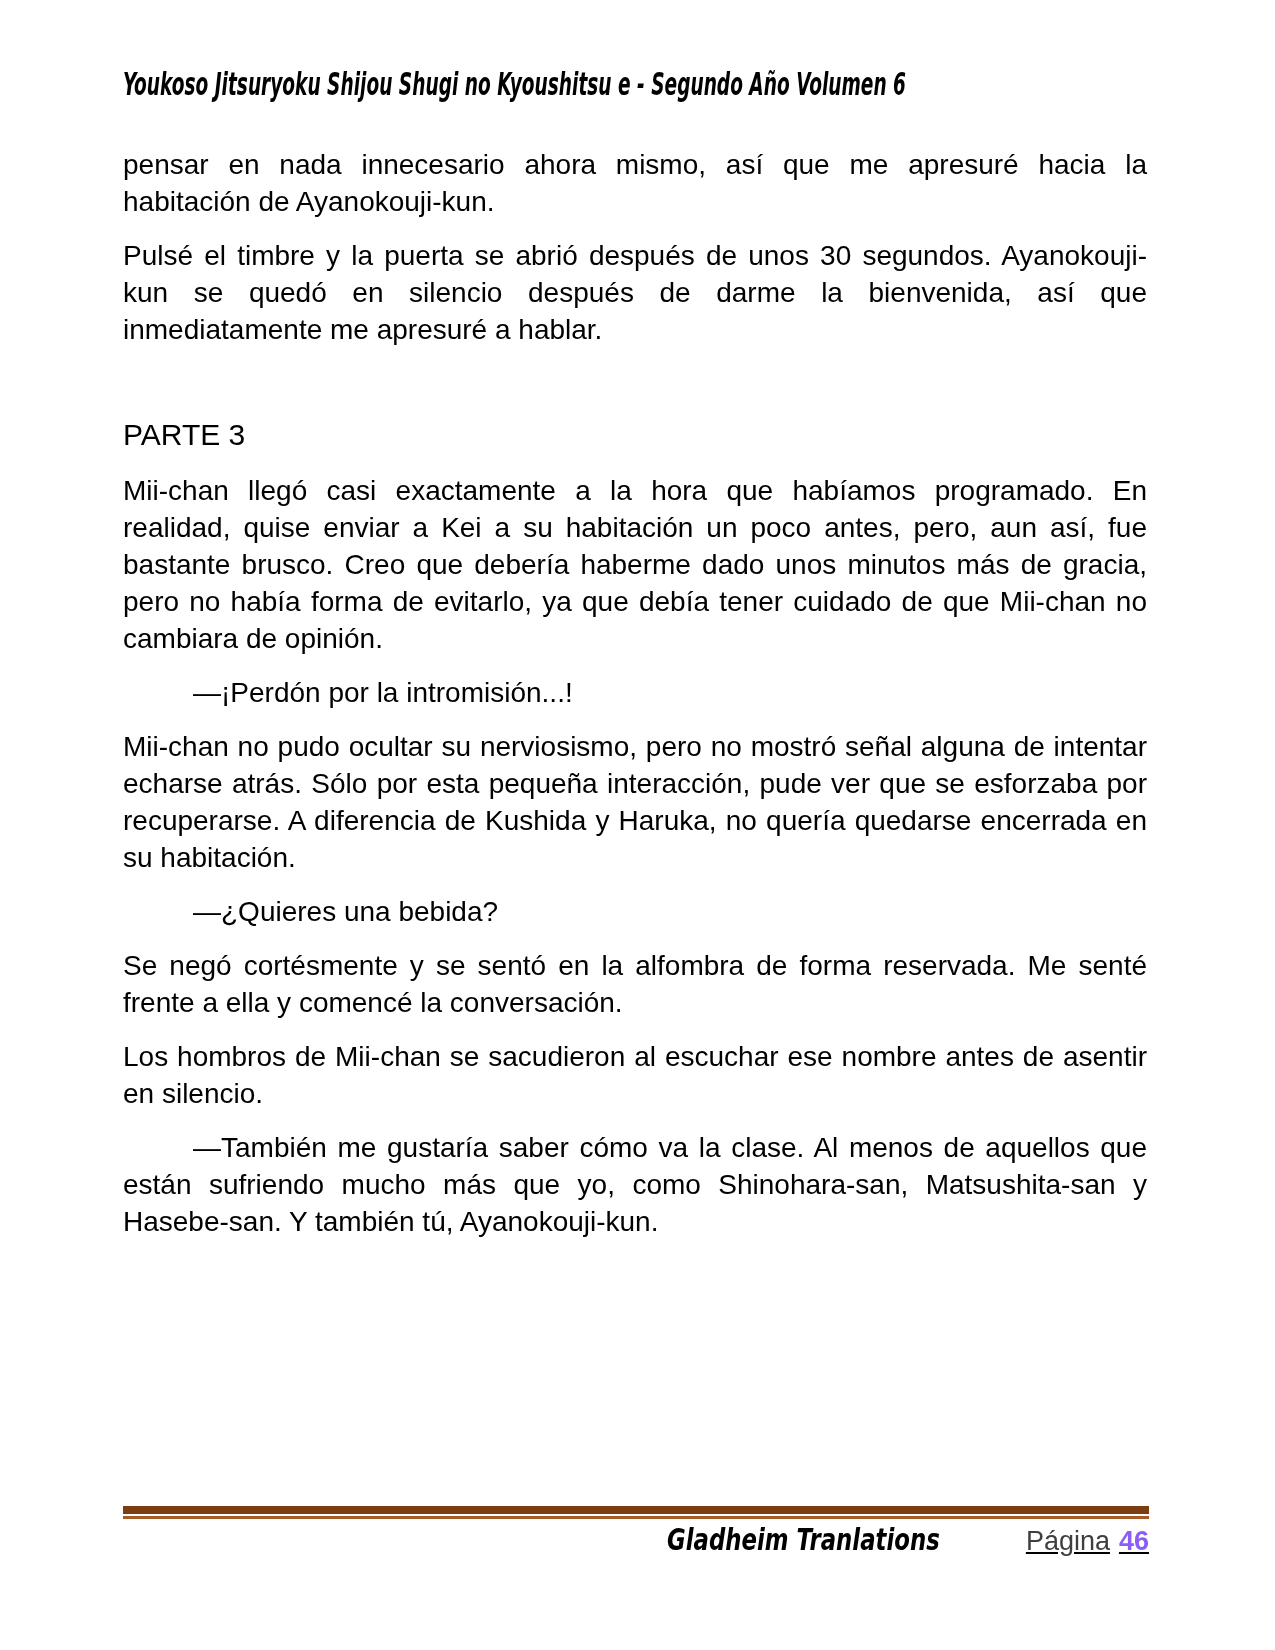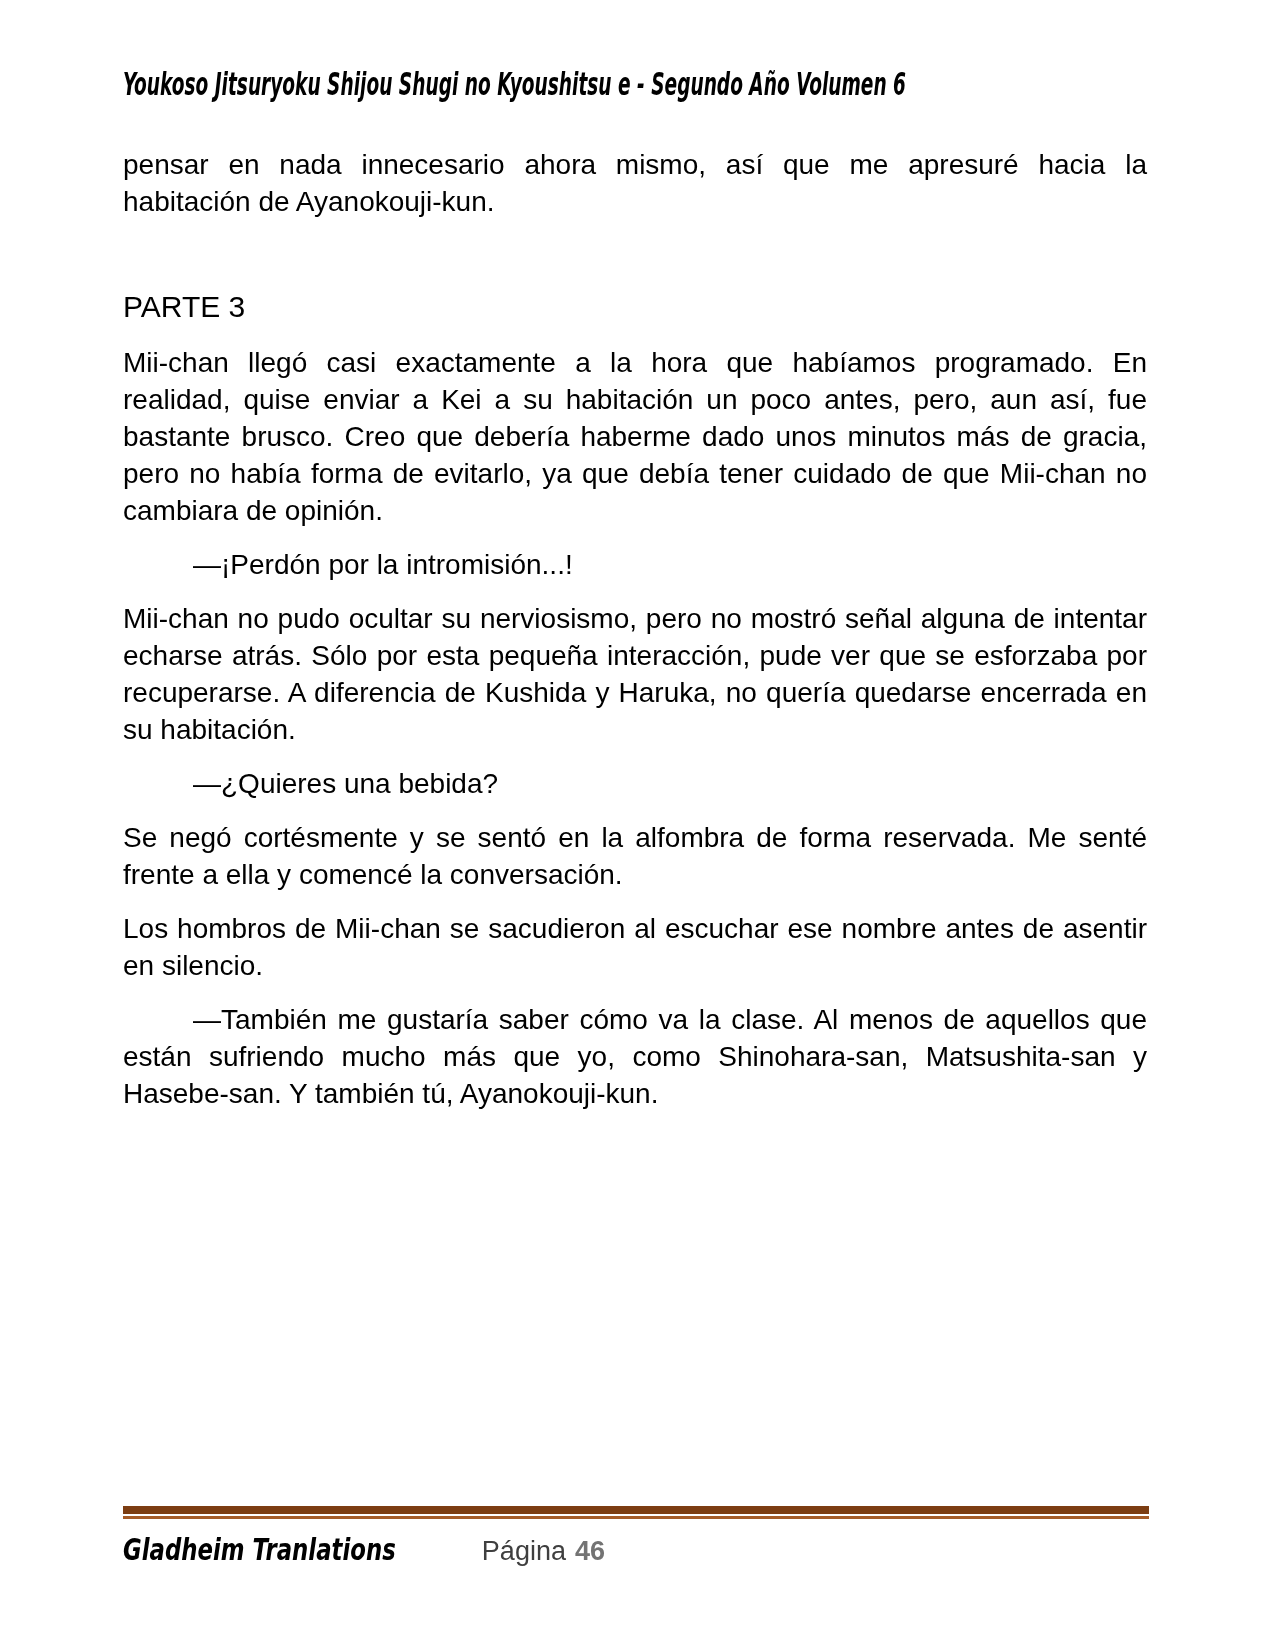--- a/index.html
+++ b/index.html
@@ -59,55 +59,57 @@
     position: absolute;
     left: 107px;
     right: 110px;
     top: 1506px;
   }
   .rule-thick { height: 8px; background: #7C3D12; }
   .rule-gap   { height: 2px; background: transparent; }
   .rule-thin  { height: 3px; background: #A65C28; }
   .footer-row {
     display: flex;
-    justify-content: flex-start;
+    justify-content: flex-end;
     align-items: baseline;
-    margin-top: 11px;
+    margin-top: 1px;
+    text-decoration: underline;
   }
   .footer-brand {
     line-height: 40px;
     white-space: nowrap;
   }
   .footer-brand .condensed-display {
     transform: scaleX(0.76);
     font-size: 30px;
   }
   .page-num {
     font-size: 27px;
     line-height: 40px;
     color: #3F3F3F;
     white-space: nowrap;
   }
   .page-num .num {
     margin-left: 9px;
-    color: #737373;
+    color: #8b5cf6;
     font-weight: 600;
   }
 </style>
 </head>
 <body>
 
 <div class="page">
 
   <div class="doc-header">
     <span class="condensed-display">Youkoso Jitsuryoku Shijou Shugi no Kyoushitsu e - Segundo Año Volumen 6</span>
   </div>
 
   <div class="body-text">
     <p>pensar en nada innecesario ahora mismo, así que me apresuré hacia la habitación de Ayanokouji-kun.</p>
+    <p>Pulsé el timbre y la puerta se abrió después de unos 30 segundos. Ayanokouji-kun se quedó en silencio después de darme la bienvenida, así que inmediatamente me apresuré a hablar.</p>
     <h2 class="part-heading">PARTE 3</h2>
     <p>Mii-chan llegó casi exactamente a la hora que habíamos programado. En realidad, quise enviar a Kei a su habitación un poco antes, pero, aun así, fue bastante brusco. Creo que debería haberme dado unos minutos más de gracia, pero no había forma de evitarlo, ya que debía tener cuidado de que Mii-chan no cambiara de opinión.</p>
     <p class="dialogue">—¡Perdón por la intromisión...!</p>
     <p>Mii-chan no pudo ocultar su nerviosismo, pero no mostró señal alguna de intentar echarse atrás. Sólo por esta pequeña interacción, pude ver que se esforzaba por recuperarse. A diferencia de Kushida y Haruka, no quería quedarse encerrada en su habitación.</p>
     <p class="dialogue">—¿Quieres una bebida?</p>
     <p>Se negó cortésmente y se sentó en la alfombra de forma reservada. Me senté frente a ella y comencé la conversación.</p>
     <p>Los hombros de Mii-chan se sacudieron al escuchar ese nombre antes de asentir en silencio.</p>
     <p class="dialogue">—También me gustaría saber cómo va la clase. Al menos de aquellos que están sufriendo mucho más que yo, como Shinohara-san, Matsushita-san y Hasebe-san. Y también tú, Ayanokouji-kun.</p>
   </div>
 

